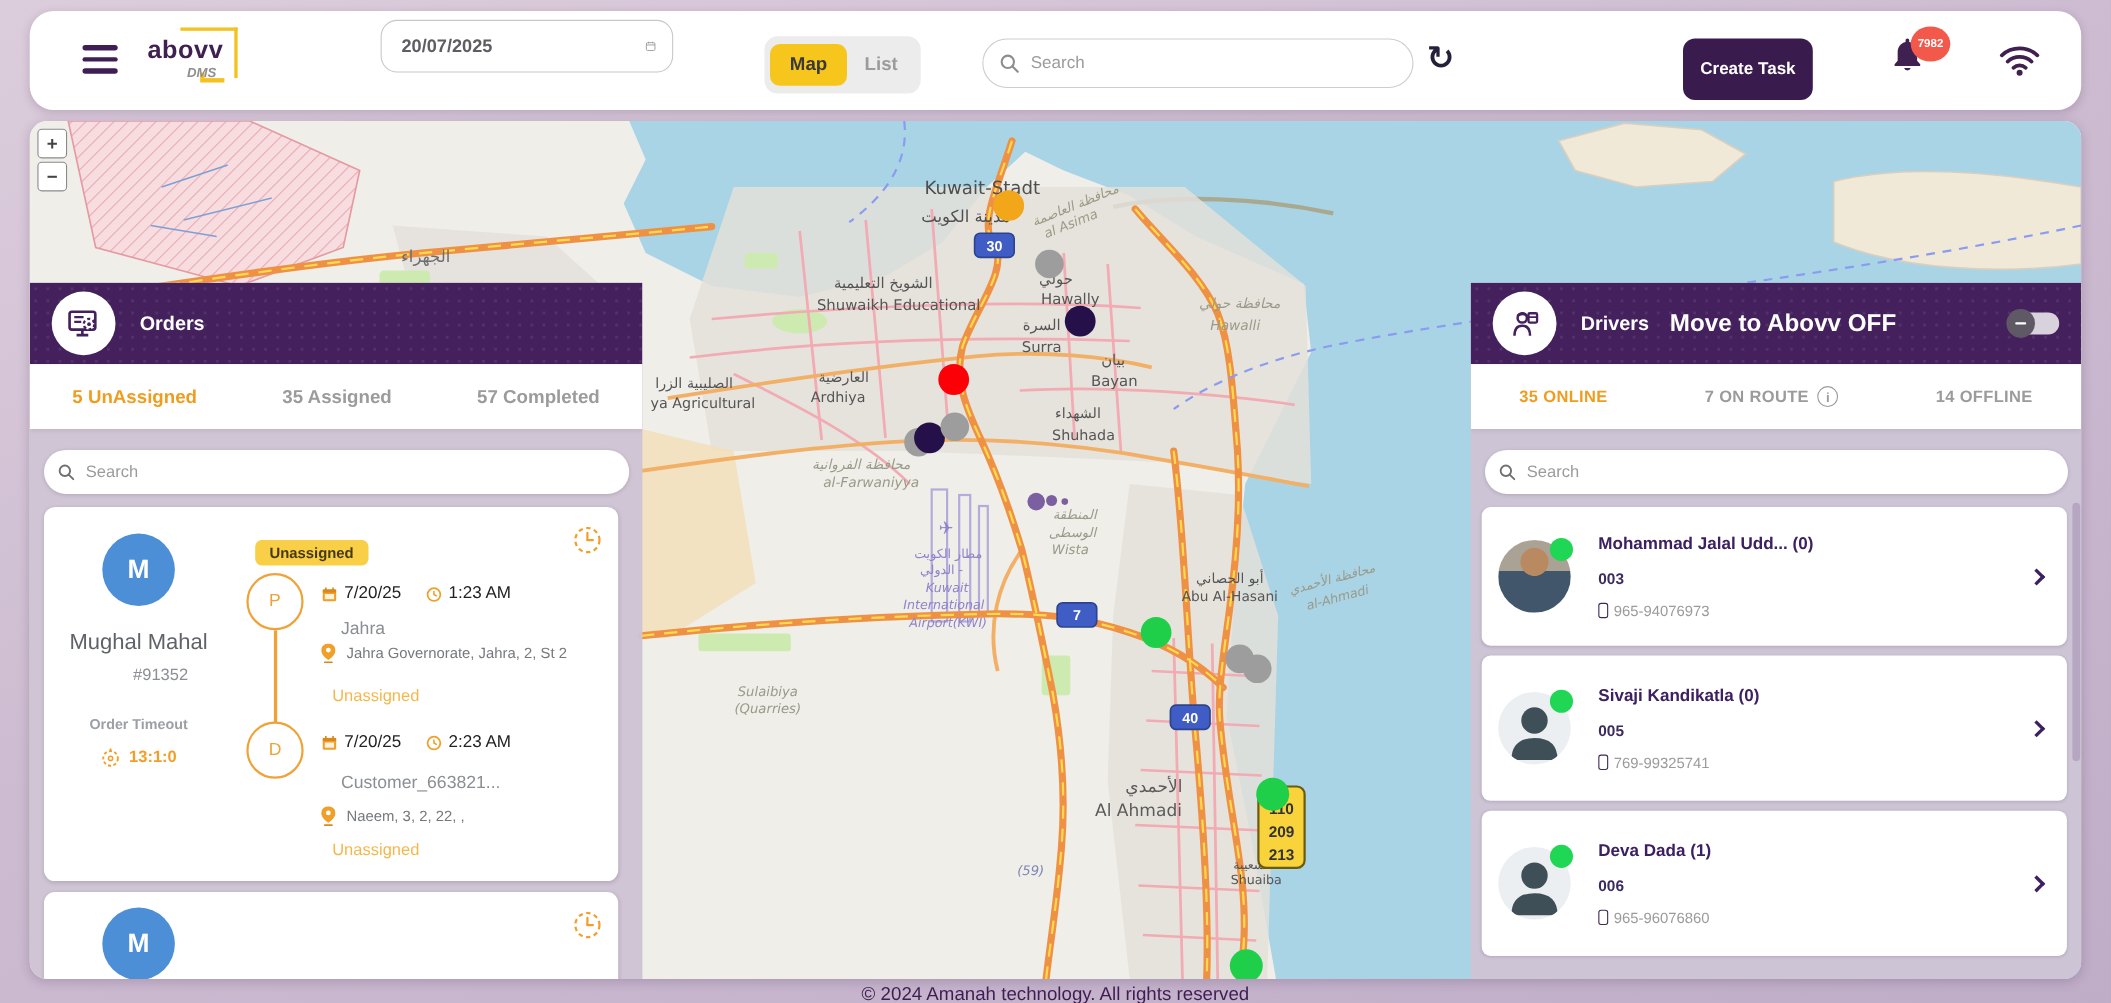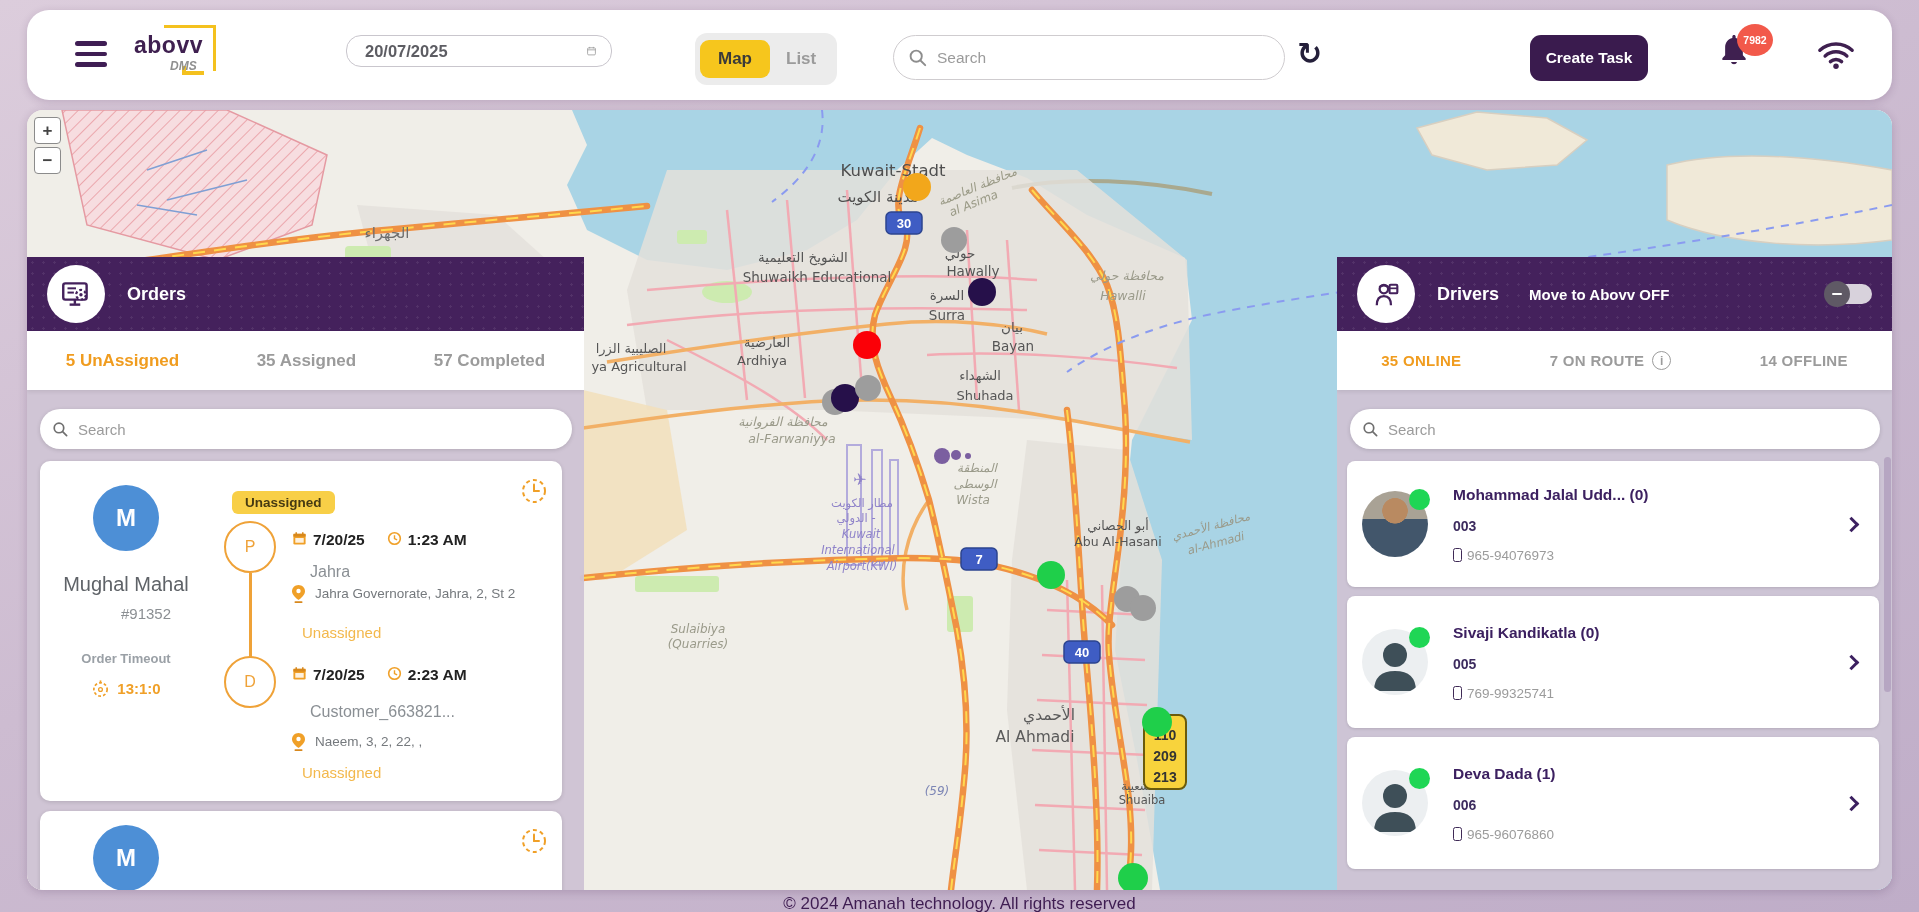--- a/index.html
+++ b/index.html
@@ -13,37 +13,37 @@
             background:#fff; border-radius:22px; box-shadow:0 2px 8px rgba(60,30,70,.18); }
   .hamburger { position:absolute; left:48px; top:31px; width:32px; height:27px; cursor:pointer; }
   .hamburger span { display:block; height:4.5px; background:#3f1e54; border-radius:3px; margin-bottom:6px; }
   .logo { position:absolute; left:107px; top:22px; width:110px; height:50px; }
   .logo .word { font-size:23px; font-weight:800; color:#3f2050; letter-spacing:.5px; position:relative; z-index:2; }
   .logo .bracket { position:absolute; left:30px; top:-7px; width:52px; height:46px;
                    border-top:3.5px solid #f4c11e; border-right:3.5px solid #f4c11e; }
   .logo .bracket2 { position:absolute; left:48px; top:39px; width:22px; height:3.5px; background:#f4c11e; }
   .logo .bracket2:before { content:""; position:absolute; left:0; top:-5px; width:3.5px; height:5px; background:#f4c11e; }
   .logo .sub { position:absolute; left:36px; top:27px; font-size:12px; font-style:italic; color:#8f8f8f; font-weight:600; z-index:3;}
-  .date-box { position:absolute; left:319px; top:25px; width:266px; height:32px; border:1.5px solid #c9c6cd;
+  .date-box { position:absolute; left:319px; top:8px; width:266px; height:48px; border:1.5px solid #c9c6cd;
               border-radius:15px; background:#fff; display:flex; align-items:center; padding:0 14px 0 18px; }
   .date-box input { border:0; outline:0; flex:1; font-size:16.5px; font-weight:700; color:#5d5d63;
                     font-family:inherit; background:transparent; }
   .viewtoggle { position:absolute; left:668px; top:23px; height:52px; background:#ececec; border-radius:12px;
                 display:flex; align-items:center; padding:5px; }
   .viewtoggle .map-btn { background:#f6c61d; color:#3a3a3a; font-weight:700; font-size:17px;
                          border-radius:9px; padding:9px 18px; cursor:pointer; }
   .viewtoggle .list-btn { color:#9b9b9b; font-weight:600; font-size:17px; padding:9px 16px; cursor:pointer; }
   .search-pill { display:flex; align-items:center; background:#fff; border:1.5px solid #cfcccf; border-radius:23px; }
   .topbar .search-pill { position:absolute; left:866px; top:25px; width:392px; height:45px; padding:0 14px; }
   .search-pill svg { flex:0 0 auto; margin-right:9px; }
   .search-pill input { border:0; outline:0; flex:1; font-size:15.5px; color:#555; background:transparent; font-family:inherit; }
   .search-pill input::placeholder { color:#9b9b9b; }
   .refresh { position:absolute; left:1270px; top:27px; font-size:30px; font-weight:700; color:#241f3a; cursor:pointer;
              line-height:34px; }
-  .create-task { position:absolute; left:1503px; top:25px; width:118px; height:46px; background:#3a1b4e; color:#fff;
+  .create-task { position:absolute; left:1503px; top:25px; width:118px; height:56px; background:#3a1b4e; color:#fff;
                  border:0; border-radius:11px; font-size:15.5px; font-weight:700; font-family:inherit; cursor:pointer; }
   .bell-wrap { position:absolute; left:1690px; top:22px; width:56px; height:56px; cursor:pointer; }
   .badge { position:absolute; left:20px; top:-8px; min-width:36px; height:32px; background:#f2594a; color:#fff;
            border-radius:50%; font-size:10.5px; font-weight:700; display:flex; align-items:center; justify-content:center; z-index:2;}
   .wifi { position:absolute; left:1788px; top:28px; cursor:pointer; }
 
   
   .map-wrap { position:absolute; left:27px; top:110px; width:1865px; height:780px; border-radius:16px;
               overflow:hidden; background:#f0eee8; box-shadow:0 2px 10px rgba(60,30,70,.2); }
   .map-svg { position:absolute; left:0; top:0; }
@@ -82,33 +82,33 @@
   .o-id   { position:absolute; left:0; top:144px; width:172px; text-align:center; font-size:15px; color:#8b8f93;padding-left:40px; }
   .o-tolabel { position:absolute; left:0; top:190px; width:172px; text-align:center; font-size:13px; font-weight:600; color:#9aa0a6; }
   .o-toval { position:absolute; left:0; top:218px; width:172px; display:flex; align-items:center; justify-content:center;
              gap:7px; font-size:15px; font-weight:700; color:#f0a028; }
   .statusbadge { position:absolute; left:192px; top:30px; background:#f8cf47; color:#463a12; font-size:13.5px;
                  font-weight:600; padding:4px 13px; border-radius:6px; }
   .rail-line { position:absolute; left:209px; top:112px; width:2.5px; height:84px; background:#efa238; }
   .pd-circle { position:absolute; left:184px; width:52px; height:52px; border:2.5px solid #efa238; border-radius:50%;
                color:#efa238; font-size:16px; display:flex; align-items:center; justify-content:center; background:#fff; z-index:2;}
   .pd-circle.p { top:60px; } .pd-circle.d { top:195px; }
-  .dt-row { position:absolute; left:252px; display:flex; gap:6px; font-size:15.5px; font-weight:700; color:#222; }
+  .dt-row { position:absolute; left:252px; display:flex; align-items:center; gap:6px; font-size:15.5px; font-weight:400; color:#222; }
   .dt-row .tsep { width:10px; }
   .dt-row.p { top:70px; } .dt-row.d { top:205px; }
   .place { position:absolute; left:270px; font-size:16px; color:#8a8f94; }
   .place.p { top:102px; } .place.d { top:242px; }
   .addr { position:absolute; left:252px; display:flex; gap:10px; font-size:13.5px; color:#75797d; width:230px; line-height:1.35;}
   .addr.p { top:124px; } .addr.d { top:272px; }
   .ustat { position:absolute; left:262px; font-size:15px; color:#f3b84c; }
   .ustat.p { top:163px; } .ustat.d { top:303px; }
 
   
   .drivers-panel { left:1310px; width:555px; }
-  .drv-head-extra { color:#fff; font-size:15px; font-weight:700; margin-left:30px; }
+  .drv-head-extra { color:#fff; font-size:22px; font-weight:700; margin-left:19px; }
   .toggle { margin-left:auto; position:relative; width:46px; height:20px; background:#d8d2dc; border-radius:10px; cursor:pointer; }
   .toggle .knob { position:absolute; left:-2px; top:-3px; width:26px; height:26px; background:#5f5965; border-radius:50%;
                   display:flex; align-items:center; justify-content:center; }
   .toggle .knob:after { content:""; width:10px; height:2.5px; background:#fff; border-radius:2px; }
   .drivers-panel .tab { font-size:15px; letter-spacing:.3px; }
   .tab-onroute { display:flex; align-items:center; gap:8px; }
   .info-i { width:19px; height:19px; border:1.6px solid #9b9b9b; border-radius:50%; color:#9b9b9b; font-size:12px;
             display:flex; align-items:center; justify-content:center; font-style:normal; }
   .driver-card { position:relative; background:#fff; border-radius:8px; margin:0 13px 9px 10px; height:126px;
                  box-shadow:0 1px 3px rgba(0,0,0,.13); display:flex; align-items:center; padding:0 22px 0 15px; }

